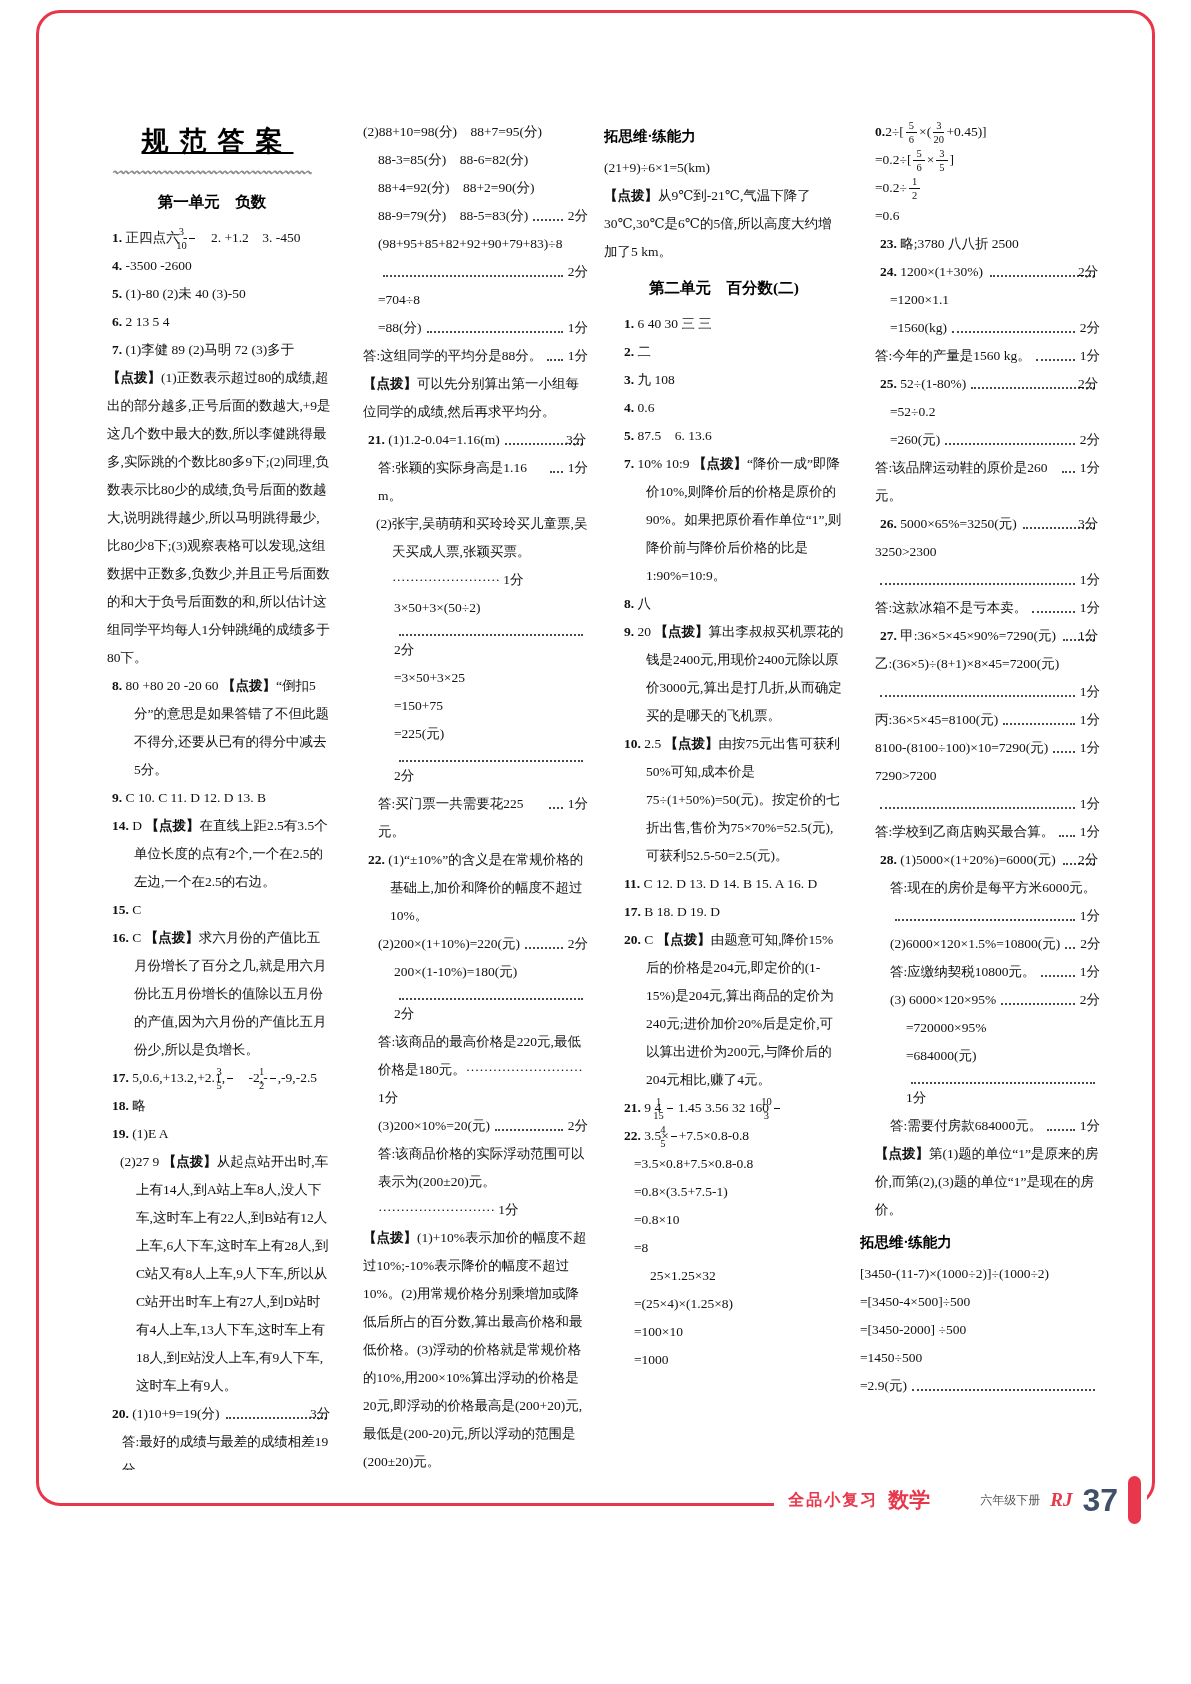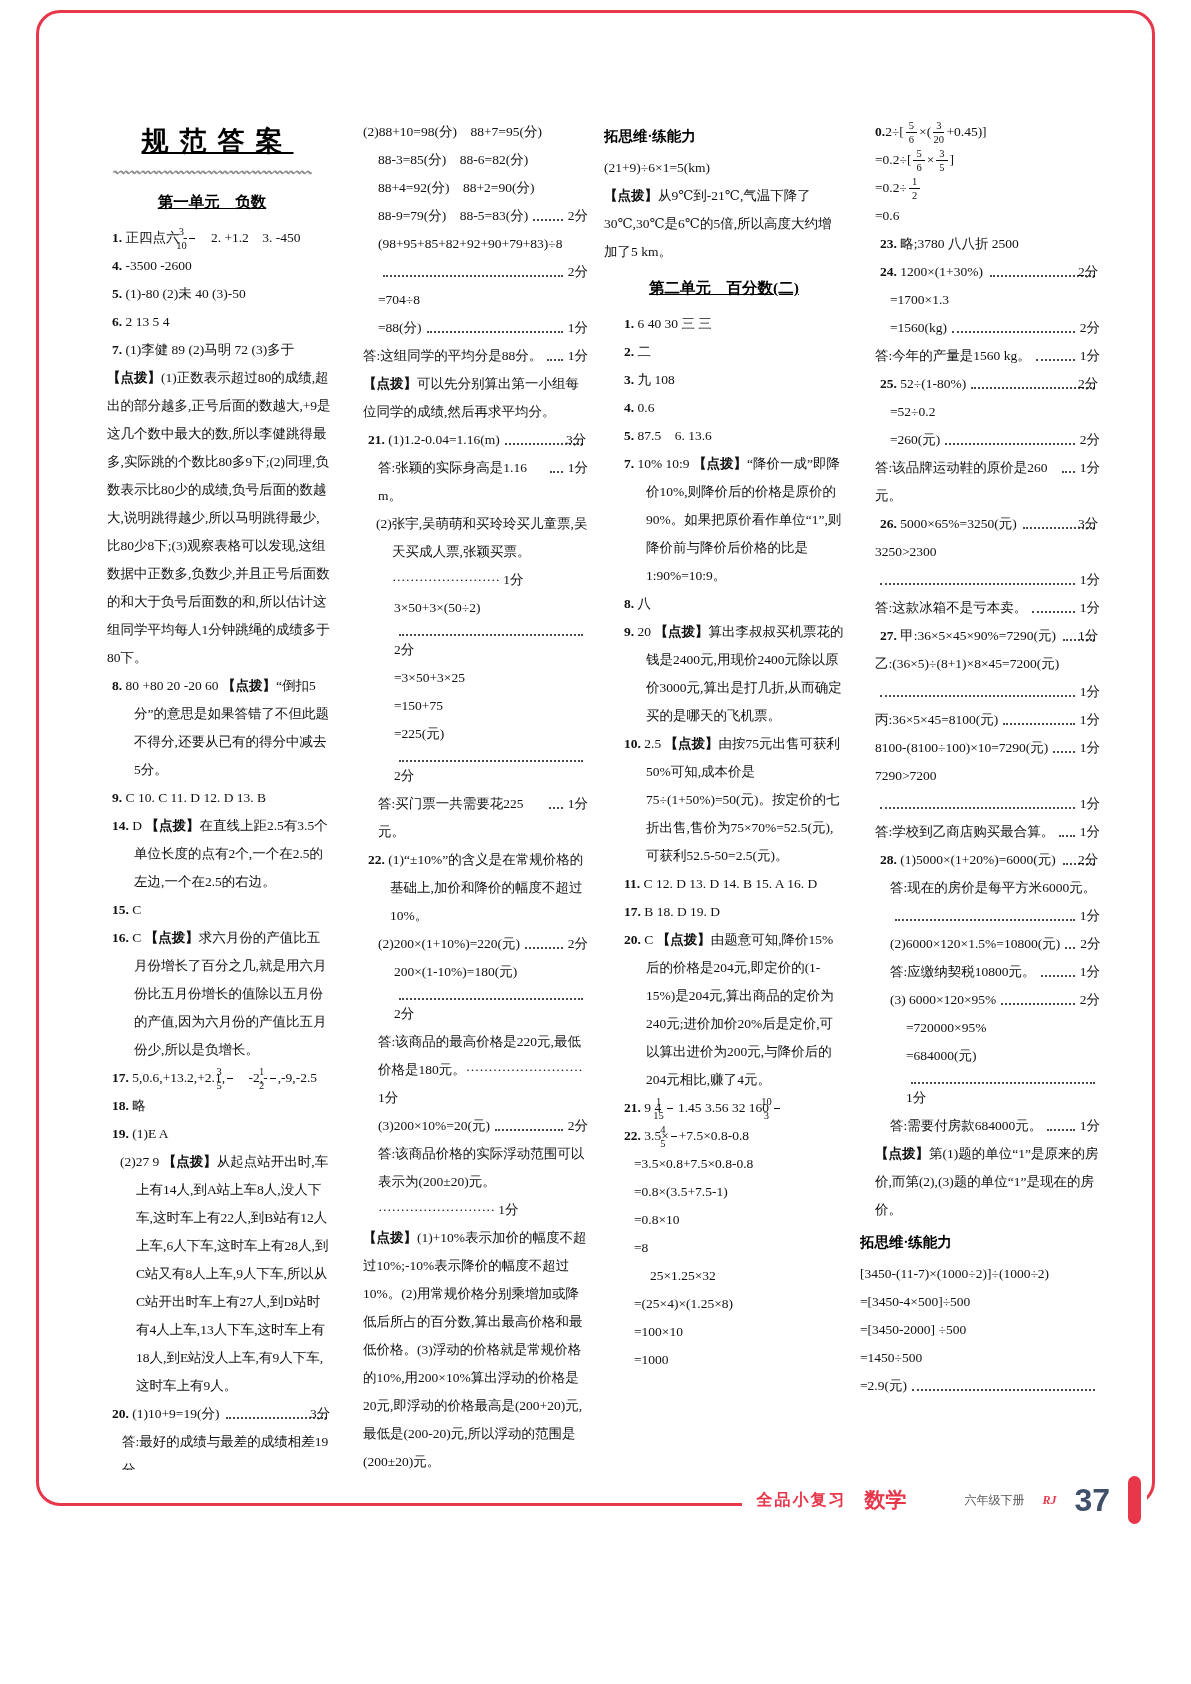--- a/index.html
+++ b/index.html
@@ -28,44 +28,44 @@
   .i2h{padding-left:44px;text-indent:-16px;}
   .i3{padding-left:46px;flex-direction:column;}
   .title{
     font-size:27px;font-weight:bold;text-align:center;letter-spacing:11px;text-indent:11px;
     line-height:46px;color:#000;text-decoration:underline;
   }
   .deco{
     text-align:center;color:#8a8a8a;font-size:12px;line-height:16px;
     white-space:nowrap;overflow:hidden;letter-spacing:-1px;
   }
-  .section{font-weight:bold;font-size:15.5px;text-align:center;line-height:44px;color:#000;text-decoration:underline;}
+  .section{font-weight:bold;font-size:15.5px;text-align:center;line-height:44px;color:#000;}
   .label{font-weight:bold;font-size:14.5px;line-height:36px;color:#000;}
   .dotline{display:flex;}
   .dotline .dl-t{flex:0 1 auto;}
   .dotline .dots{
     flex:1 1 14px;min-width:10px;margin:0 5px;height:19px;
     border-bottom:2.5px dotted #4a4a4a;
   }
   .dotline .dl-s{flex:0 0 auto;white-space:nowrap;}
   .fr{
     display:inline-block;vertical-align:middle;text-align:center;
     font-size:10.5px;line-height:1.05;margin:0 2px;
   }
   .fr .fn{display:block;border-bottom:1px solid #111;padding:0 3px 1px;}
   .fr .fd{display:block;padding-top:1px;}
   b{font-weight:bold;}
   .footer{
     position:absolute;right:44px;top:1470px;height:60px;
-    display:flex;align-items:center;gap:18px;background:#ffffff;padding:0 6px 0 14px;z-index:3;
+    display:flex;align-items:center;gap:10px;background:#ffffff;padding:0 6px 0 14px;z-index:3;
   }
   .brand{color:var(--accent,#e8364b);font-weight:bold;font-size:16px;letter-spacing:2px;}
   .subject{color:var(--accent,#e8364b);font-weight:bold;font-size:21px;}
   .grade{color:#555;font-size:12px;margin-left:40px;}
-  .edition{color:var(--accent,#e8364b);font-weight:bold;font-size:12px;font-style:italic;}
+  .edition{color:var(--accent,#e8364b);font-weight:bold;font-size:19px;font-style:italic;}
   .pageno{
     color:#40506a;font-weight:bold;font-size:32px;
     font-family:"Liberation Sans","DejaVu Sans",sans-serif;
   }
   .redbar{width:13px;height:48px;border-radius:7px;background:var(--accent,#e8364b);}
 </style>
 </head>
 <body>
 
 <div class="page">
@@ -210,21 +210,21 @@
         <div class="line i1"><b>0.</b>2÷[<span class="fr"><span class="fn">5</span><span class="fd">6</span></span>×(<span class="fr"><span class="fn">3</span><span class="fd">20</span></span>+0.45)]</div>
         <div class="line i1">=0.2÷[<span class="fr"><span class="fn">5</span><span class="fd">6</span></span>×<span class="fr"><span class="fn">3</span><span class="fd">5</span></span>]</div>
         <div class="line i1">=0.2÷<span class="fr"><span class="fn">1</span><span class="fd">2</span></span></div>
         <div class="line i1">=0.6</div>
         <div class="line num"><b>23.</b> 略;3780 八八折 2500</div>
         <div class="line num dotline">
           <span class="dl-t"><b>24.</b> 1200×(1+30%)</span>
           <span class="dots"></span>
           <span class="dl-s">2分</span>
         </div>
-        <div class="line i2">=1700×1.3</div>
+        <div class="line i2">=1200×1.1</div>
         <div class="line i2 dotline">
           <span class="dl-t">=1560(kg)</span>
           <span class="dots"></span>
           <span class="dl-s">2分</span>
         </div>
         <div class="line i1 dotline">
           <span class="dl-t">答:今年的产量是1560 kg。</span>
           <span class="dots"></span>
           <span class="dl-s">1分</span>
         </div>

